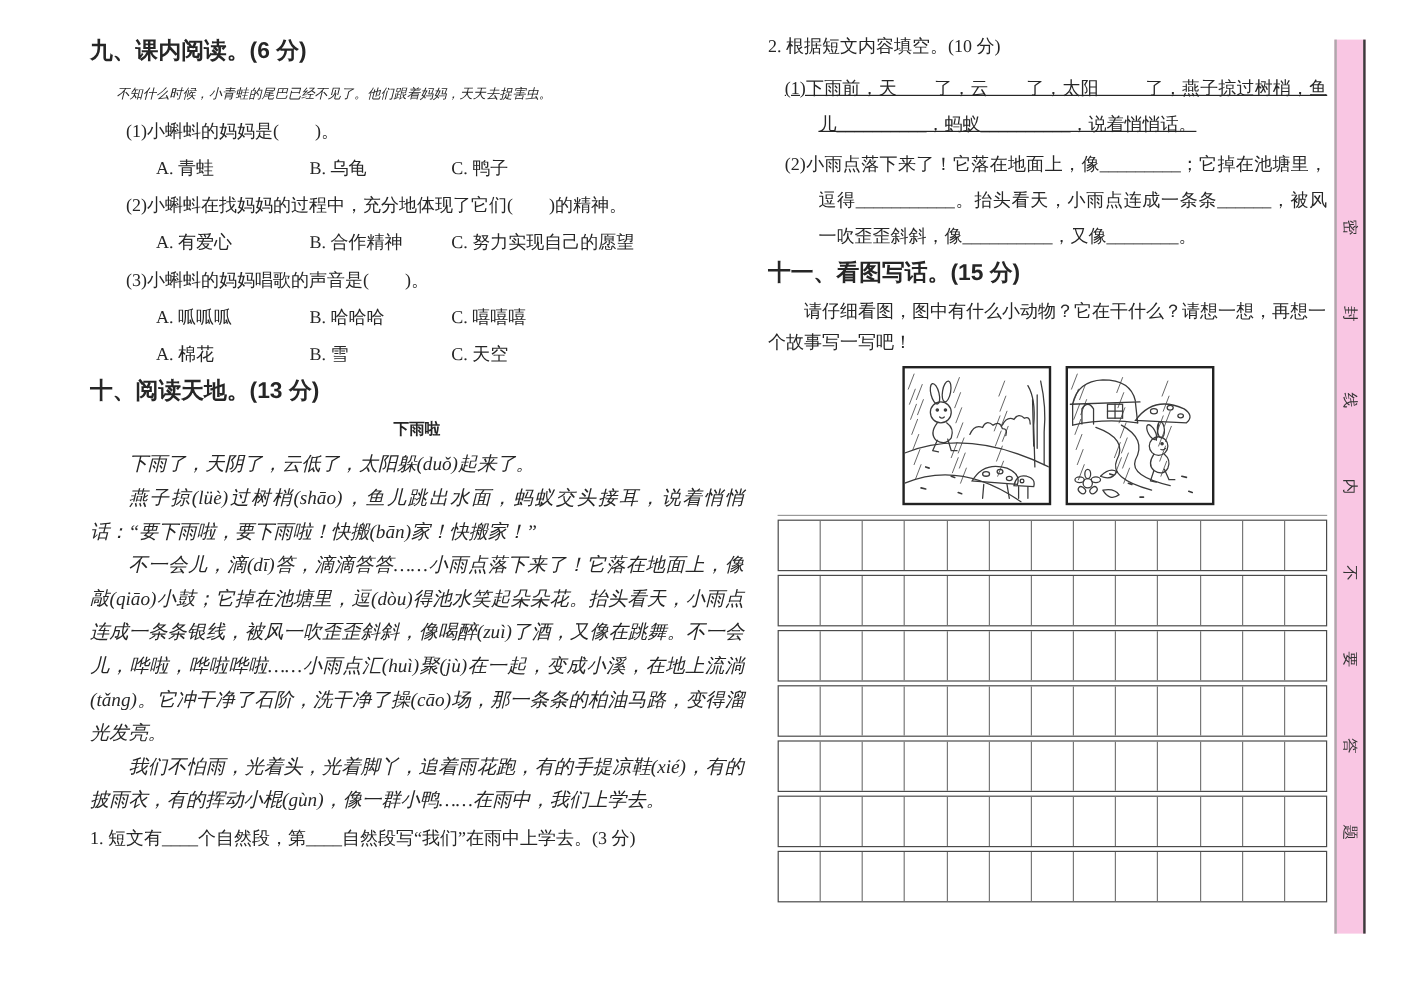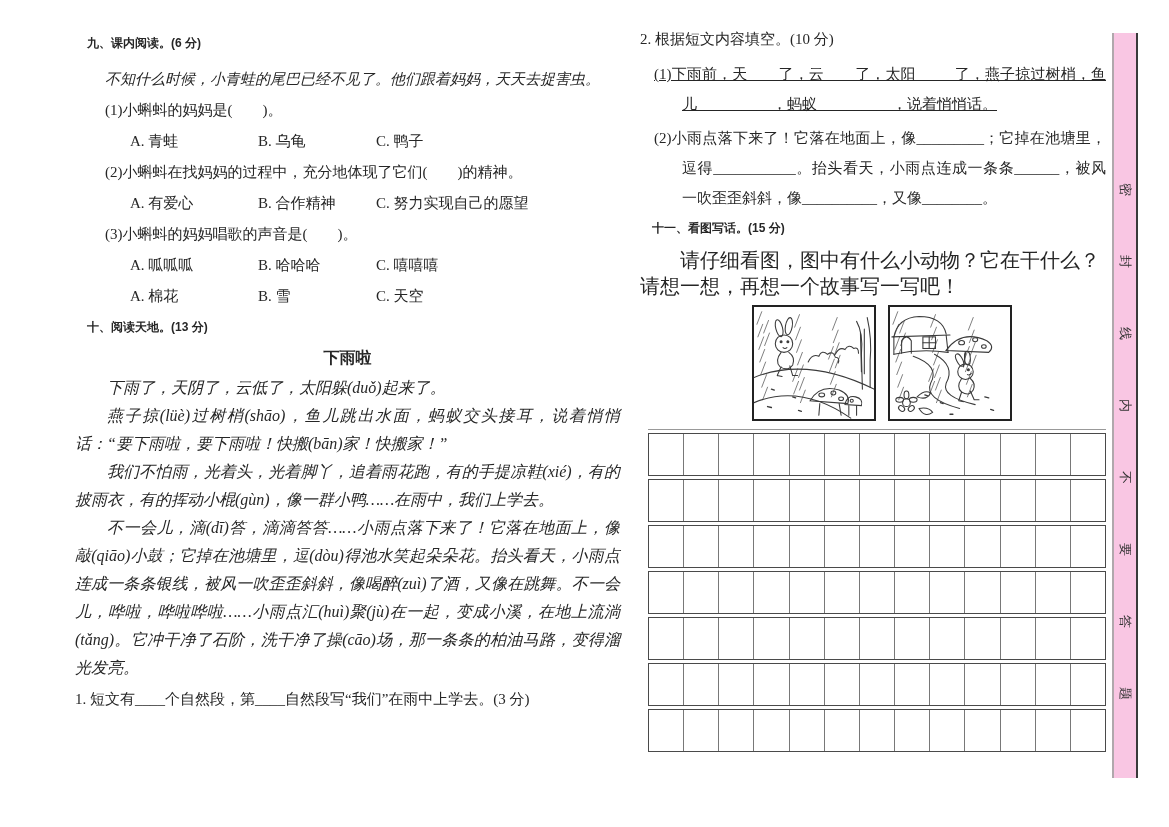--- a/index.html
+++ b/index.html
@@ -4,34 +4,34 @@
 <style>
   html,body{margin:0;padding:0;}
   body{
     width:1169px;height:827px;background:#ffffff;position:relative;overflow:hidden;
     font-family:"Liberation Serif","DejaVu Serif",serif;color:#262626;
   }
   .col-left{position:absolute;left:75px;top:28px;width:545px;}
   .col-right{position:absolute;left:640px;top:28px;width:466px;}
   .h-sec{
     font-family:"Liberation Sans","DejaVu Sans",sans-serif;
-    font-weight:700;font-size:12px;line-height:22px;margin:4px 0 8px 12px;white-space:pre-wrap;
+    font-weight:700;font-size:19px;line-height:22px;margin:4px 0 8px 0;white-space:pre-wrap;
   }
   .q{font-size:15px;line-height:22px;margin:0 0 9px 16px;white-space:pre-wrap;}
   .subq{font-size:15px;line-height:22px;margin:0 0 9px 30px;white-space:pre-wrap;}
   .opts{display:flex;font-size:15px;line-height:22px;margin:0 0 9px 55px;font-family:Liberation Serif, serif;}
   .opts span:nth-child(1){width:128px;}
   .opts span:nth-child(2){width:118px;}
-  .excerpt{font-size:15px;line-height:26px;margin:12px 0 7px 0;text-indent:2em;font-style:italic;}
-  .pass-title{font-weight:700;font-size:16px;text-align:center;line-height:24px;margin:2px 0 4px 0;}
+  .excerpt{font-size:11px;line-height:26px;margin:12px 0 7px 0;text-indent:2em;font-style:italic;}
+  .pass-title{font-weight:700;font-size:13px;text-align:center;line-height:24px;margin:2px 0 4px 0;}
   .pass p{margin:0;font-size:16px;line-height:28px;text-indent:2em;text-align:justify;font-style:italic;}
   .qm{margin-left:0;margin-top:6px;}
   .fillq{font-size:15px;line-height:30px;margin:0 0 4px 0;padding-left:28px;text-indent:-28px;
          text-align:justify;white-space:pre-wrap;}
-  .instr{font-size:20px;line-height:26px;text-indent:2em;margin:0 0 6px 0;}
+  .instr{font-size:15px;line-height:26px;text-indent:2em;margin:0 0 6px 0;}
   .pics{display:flex;gap:12px;margin:0 0 8px 112px;}
   .pic{width:124px;height:116px;border:2px solid #222;background:#fff;box-sizing:border-box;}
   .pic svg{display:block;width:100%;height:100%;}
   .wgrid{margin-left:8px;width:458px;border-top:1px solid #999;padding-top:3px;}
   .grid-row{display:flex;border:1px solid #4a4a4a;height:43px;margin-bottom:3px;box-sizing:border-box;background:#fff;}
   .grid-cell{flex:1;border-right:1px solid #787878;}
   .grid-cell:last-child{border-right:none;}
   .seal{
     position:absolute;left:1112px;top:33px;width:26px;height:745px;background:#f9c6e3;
     border-left:2px solid #b0a8ac;border-right:2px solid #3a3a3a;box-sizing:border-box;
@@ -74,22 +74,22 @@
       <span>A. 棉花</span>
       <span>B. 雪</span>
       <span>C. 天空</span>
     </div>
 
     <div class="h-sec">十、阅读天地。(13 分)</div>
     <div class="pass-title">下雨啦</div>
     <div class="pass">
       <p>下雨了，天阴了，云低了，太阳躲(duǒ)起来了。</p>
       <p>燕子掠(lüè)过树梢(shāo)，鱼儿跳出水面，蚂蚁交头接耳，说着悄悄话：“要下雨啦，要下雨啦！快搬(bān)家！快搬家！”</p>
+      <p>不一会儿，滴(dī)答，滴滴答答……小雨点落下来了！它落在地面上，像敲(qiāo)小鼓；它掉在池塘里，逗(dòu)得池水笑起朵朵花。抬头看天，小雨点连成一条条银线，被风一吹歪歪斜斜，像喝醉(zuì)了酒，又像在跳舞。不一会儿，哗啦，哗啦哗啦……小雨点汇(huì)聚(jù)在一起，变成小溪，在地上流淌(tǎng)。它冲干净了石阶，洗干净了操(cāo)场，那一条条的柏油马路，变得溜光发亮。</p>
       <p>我们不怕雨，光着头，光着脚丫，追着雨花跑，有的手提凉鞋(xié)，有的披雨衣，有的挥动小棍(gùn)，像一群小鸭……在雨中，我们上学去。</p>
-      <p>不一会儿，滴(dī)答，滴滴答答……小雨点落下来了！它落在地面上，像敲(qiāo)小鼓；它掉在池塘里，逗(dòu)得池水笑起朵朵花。抬头看天，小雨点连成一条条银线，被风一吹歪歪斜斜，像喝醉(zuì)了酒，又像在跳舞。不一会儿，哗啦，哗啦哗啦……小雨点汇(huì)聚(jù)在一起，变成小溪，在地上流淌(tǎng)。它冲干净了石阶，洗干净了操(cāo)场，那一条条的柏油马路，变得溜光发亮。</p>
     </div>
     <div class="q qm">1. 短文有____个自然段，第____自然段写“我们”在雨中上学去。(3 分)</div>
   </div>
 
   <div class="col-right">
     <div class="q" style="margin-left:0;">2. 根据短文内容填空。(10 分)</div>
     <div class="fillq" style="margin-left:14px;text-decoration:underline;">(1)下雨前，天        了，云        了，太阳          了，燕子掠过树梢，鱼儿__________，蚂蚁__________，说着悄悄话。</div>
     <div class="fillq" style="margin-left:14px;">(2)小雨点落下来了！它落在地面上，像_________；它掉在池塘里，逗得___________。抬头看天，小雨点连成一条条______，被风一吹歪歪斜斜，像__________，又像________。</div>
 
     <div class="h-sec">十一、看图写话。(15 分)</div>

